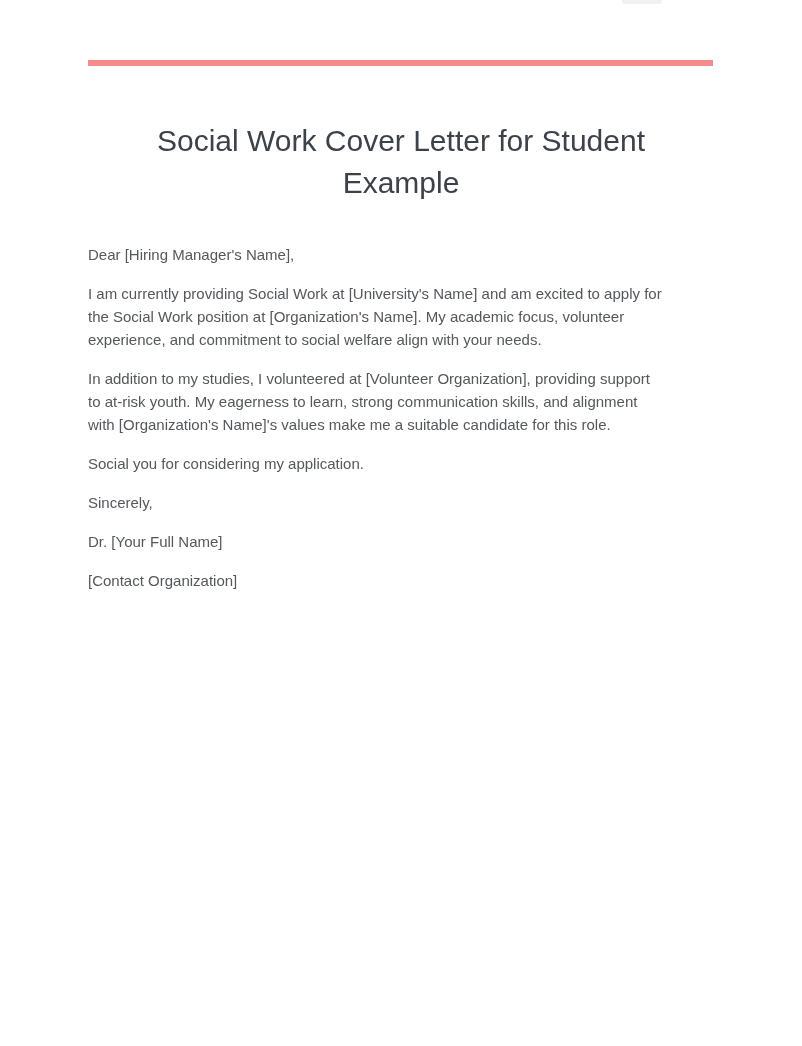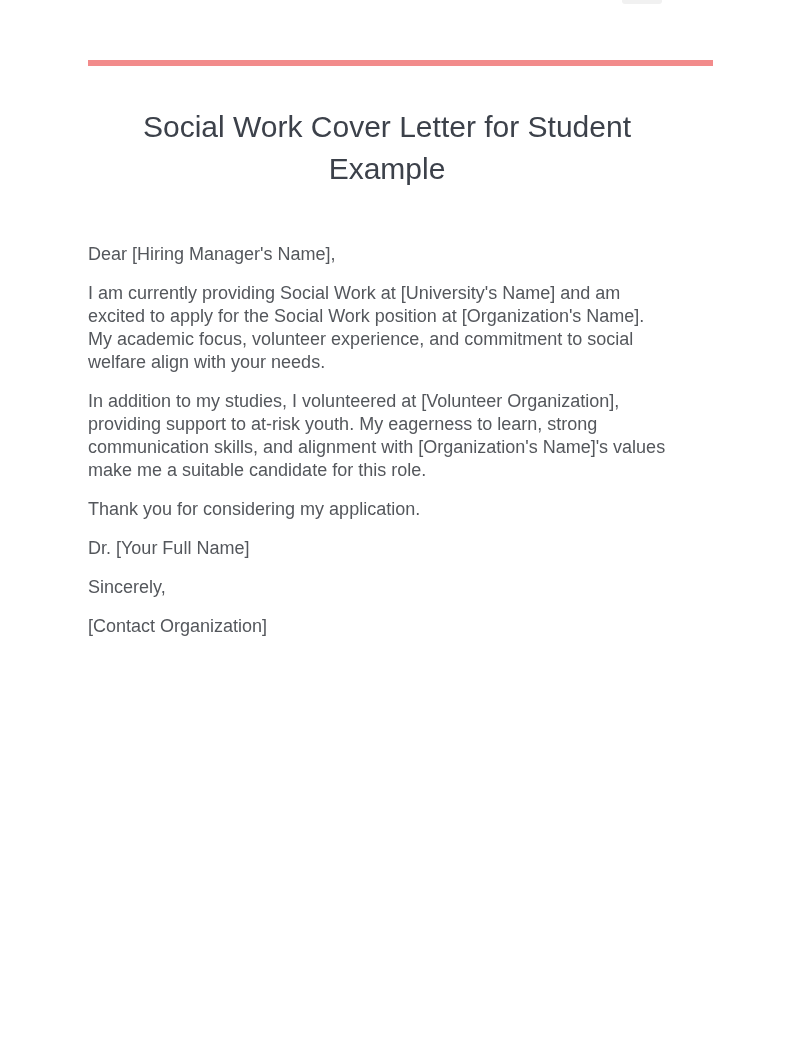--- a/index.html
+++ b/index.html
@@ -33,49 +33,49 @@
     top: 60px;
     width: 625px;
     height: 6px;
     background: var(--accent, #f28b8b);
   }
   .title {
     position: absolute;
     left: 88px;
     top: 102px;
     width: 590px;
-    margin: 4px;
+    margin: 18px;
     font-size: 30px;
     line-height: 42px;
     font-weight: 400;
     text-align: center;
     color: var(--title-text, #3c414a);
   }
   .letter {
     position: absolute;
     left: 88px;
     top: 243px;
     width: 590px;
   }
   .letter p {
     margin: 0 12px 16px 0;
-    font-size: 18px;
+    font-size: 15px;
     line-height: 23px;
     color: var(--body-text, #54575c);
   }
 </style>
 </head>
 <body>
 
 <div class="page">
   <div class="top-artifact"></div>
   <div class="accent-bar"></div>
   <h1 class="title">Social Work Cover Letter for Student Example</h1>
   <div class="letter">
     <p>Dear [Hiring Manager's Name],</p>
     <p>I am currently providing Social Work at [University's Name] and am excited to apply for the Social Work position at [Organization's Name]. My academic focus, volunteer experience, and commitment to social welfare align with your needs.</p>
     <p>In addition to my studies, I volunteered at [Volunteer Organization], providing support to at-risk youth. My eagerness to learn, strong communication skills, and alignment with [Organization's Name]'s values make me a suitable candidate for this role.</p>
-    <p>Thank you for considering my application.</p>
+    <p>Social you for considering my application.</p>
+    <p>Sincerely,</p>
     <p>Dr. [Your Full Name]</p>
-    <p>Sincerely,</p>
     <p>[Contact Organization]</p>
   </div>
 </div>
 
 </body></html>

